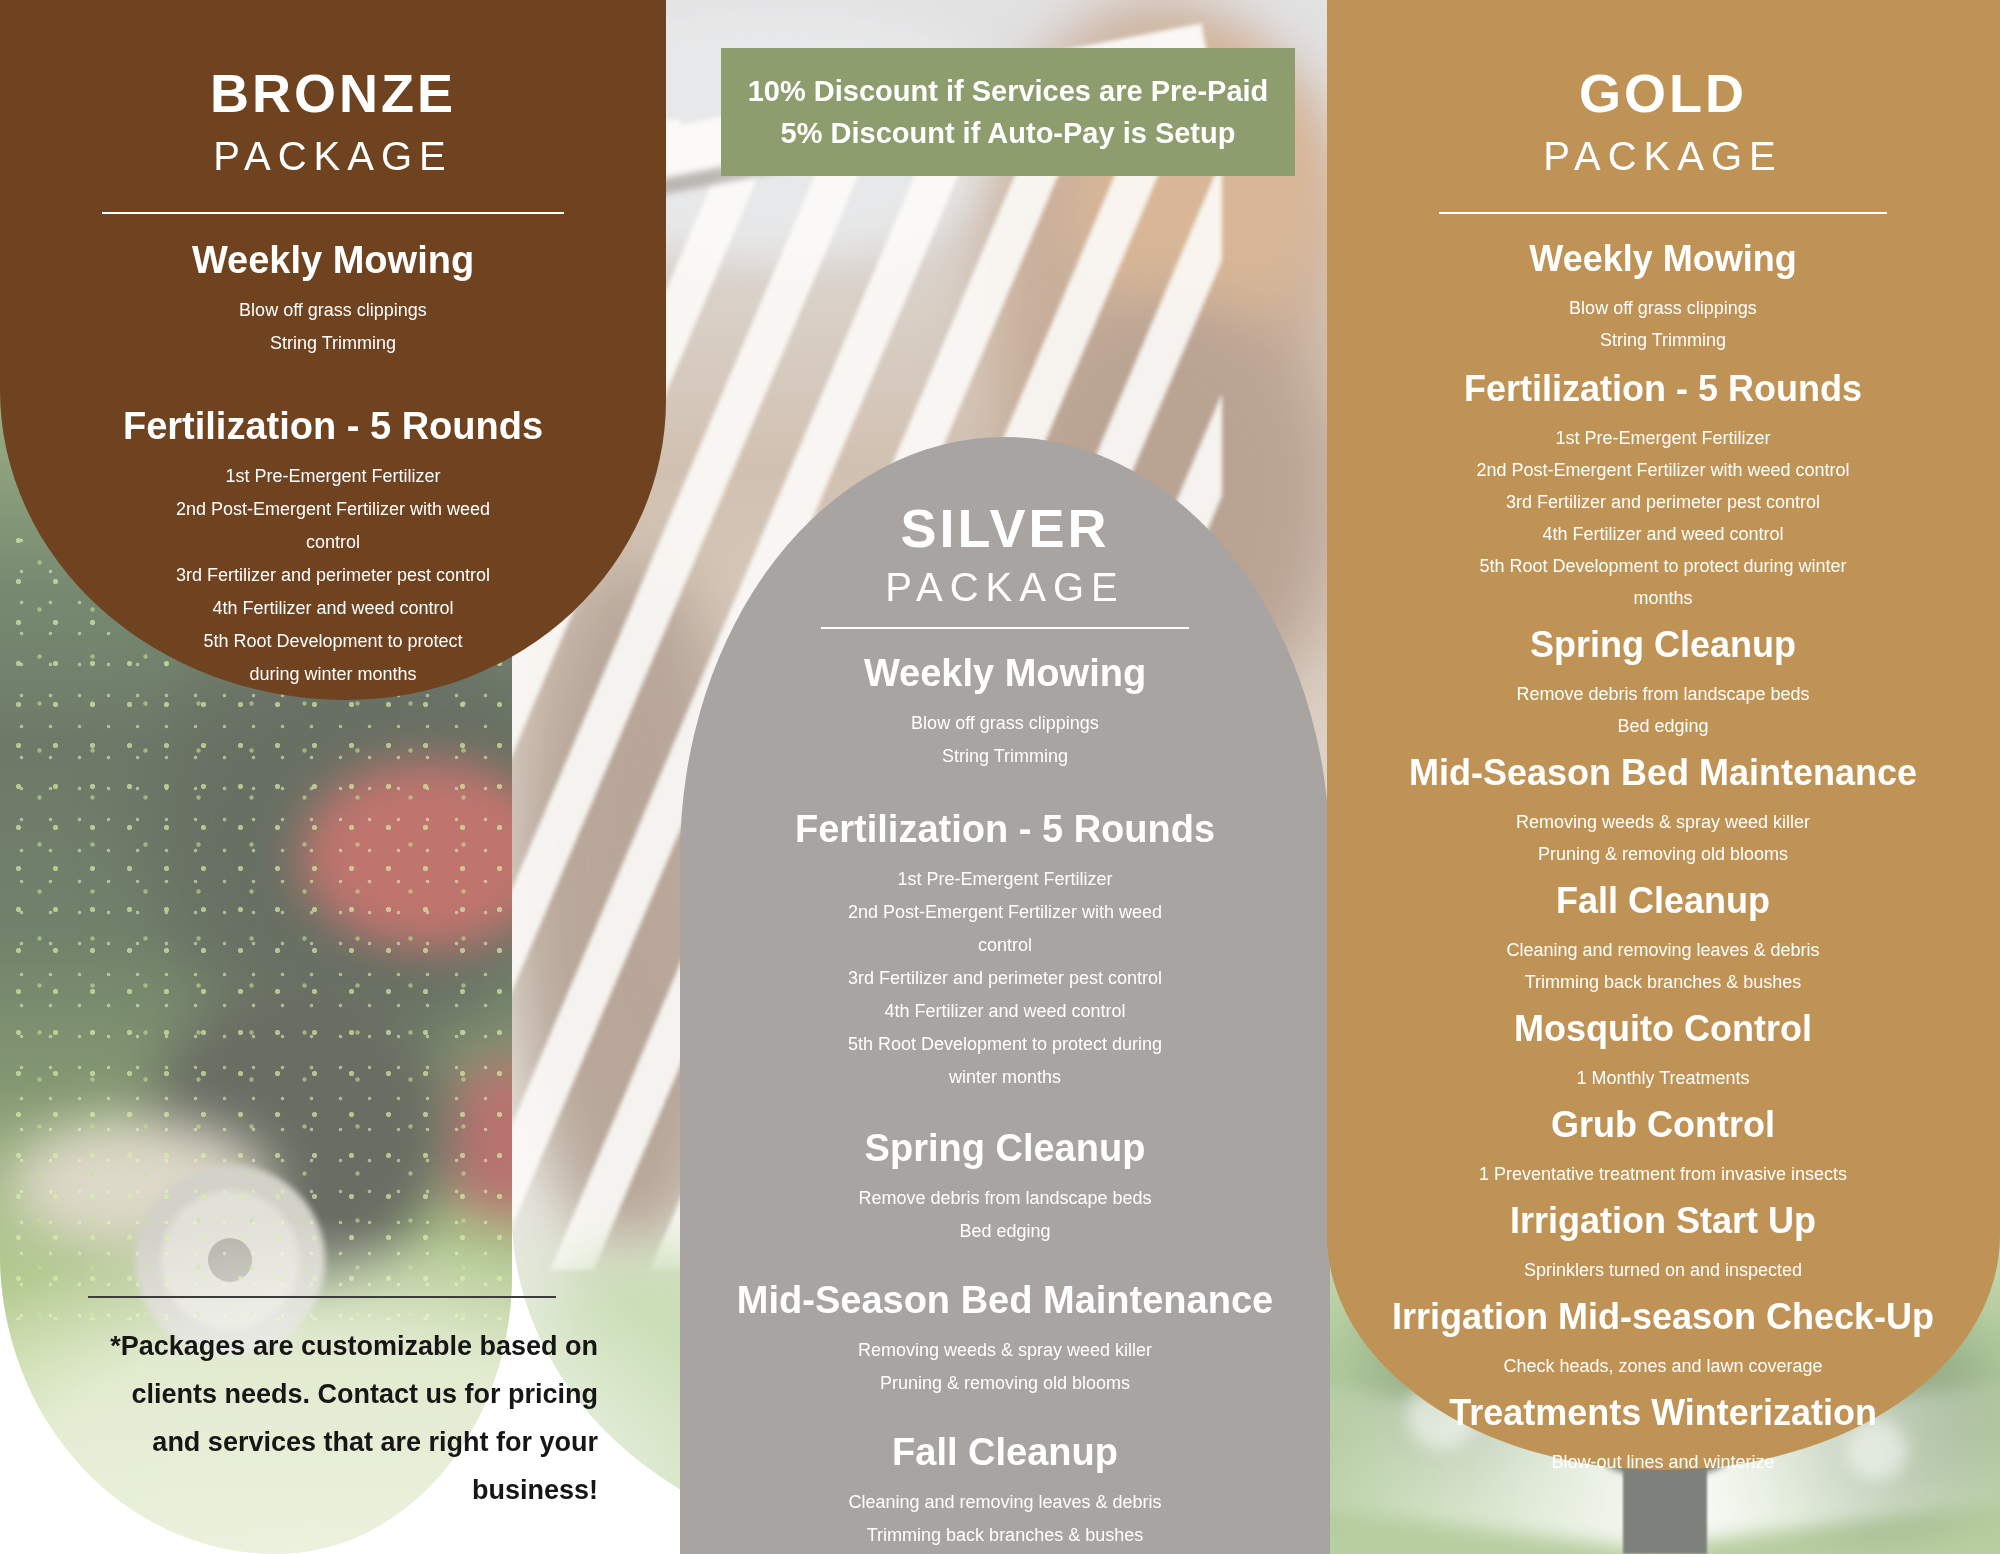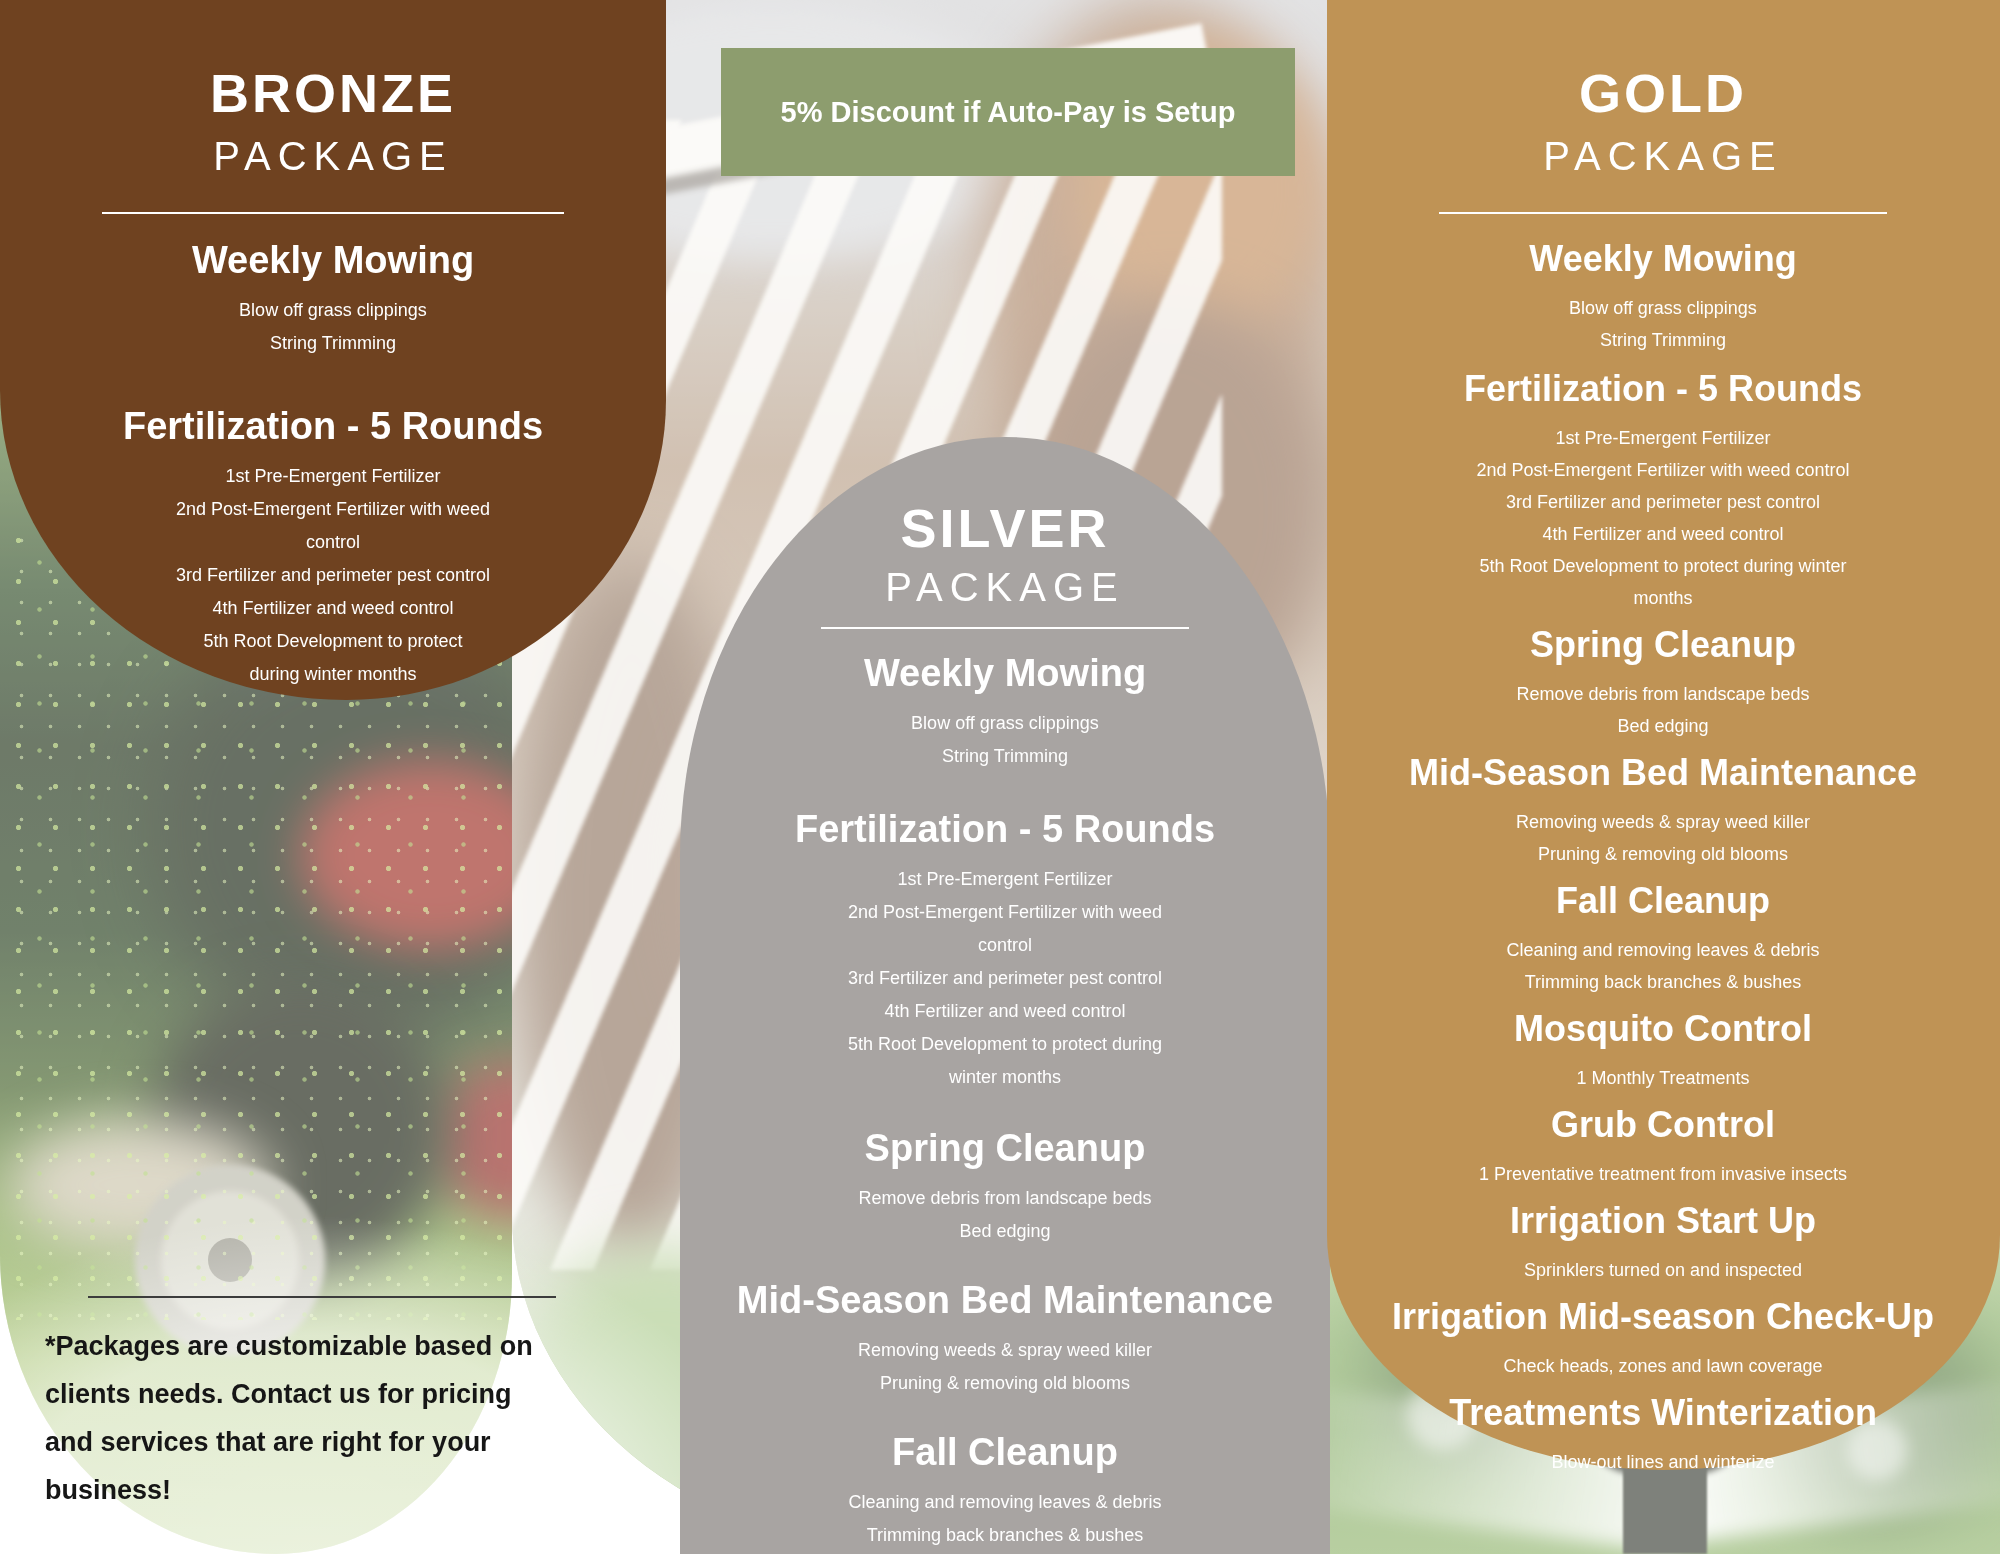--- a/index.html
+++ b/index.html
@@ -70,22 +70,22 @@
 
   .b0{margin-top:24px}.b1{margin-top:44px}
   .s0{margin-top:22px}.s1{margin-top:34px}.s2{margin-top:32px}.s3{margin-top:30px}.s4{margin-top:30px}
   .g0{margin-top:24px}.g1{margin-top:12px}
   .g2,.g3,.g4,.g5,.g6,.g7,.g8,.g9{margin-top:10px}
 
   
   .foot-glow{left:-170px;top:1216px;width:960px;height:680px;
       background:radial-gradient(closest-side,rgba(255,255,255,.55),rgba(255,255,255,.5) 65%,rgba(255,255,255,0));}
   .foot-divider{left:88px;top:1296px;width:468px;height:2px;background:#3c3c3c;}
-  .footnote{left:45px;top:1322px;width:570px;font-size:27px;line-height:48px;font-weight:600;
-      color:#161616;text-align:left;white-space:pre-line;}
+  .footnote{left:28px;top:1322px;width:570px;font-size:27px;line-height:48px;font-weight:600;
+      color:#161616;text-align:right;white-space:pre-line;}
 </style>
 </head>
 <body>
 
 <div class="page">
 
   <div class="photo photo-left">
     <div class="fill base"></div>
     <div class="blob" style="left:270px;top:560px;width:170px;height:280px;background:#4d6b8c;filter:blur(28px);"></div>
     <div class="blob" style="left:150px;top:620px;width:420px;height:420px;background:#1f2b18;filter:blur(34px);"></div>
@@ -128,20 +128,21 @@
     <div class="fill wash-right"></div>
   </div>
 
   <div class="abs foot-glow"></div>
 
   <div class="abs bronze-arch"></div>
   <div class="abs silver-arch"></div>
   <div class="abs gold-arch"></div>
 
   <div class="abs banner">
+    <div>10% Discount if Services are Pre-Paid</div>
     <div>5% Discount if Auto-Pay is Setup</div>
   </div>
 
   <div class="stack bronze-stack">
     <div class="pkg-name">BRONZE</div>
     <div class="pkg-sub">PACKAGE</div>
     <div class="divider"></div>
     <div class="svc b0">
       <div class="svc-title">Weekly Mowing</div>
       <div class="svc-lines">Blow off grass clippings

